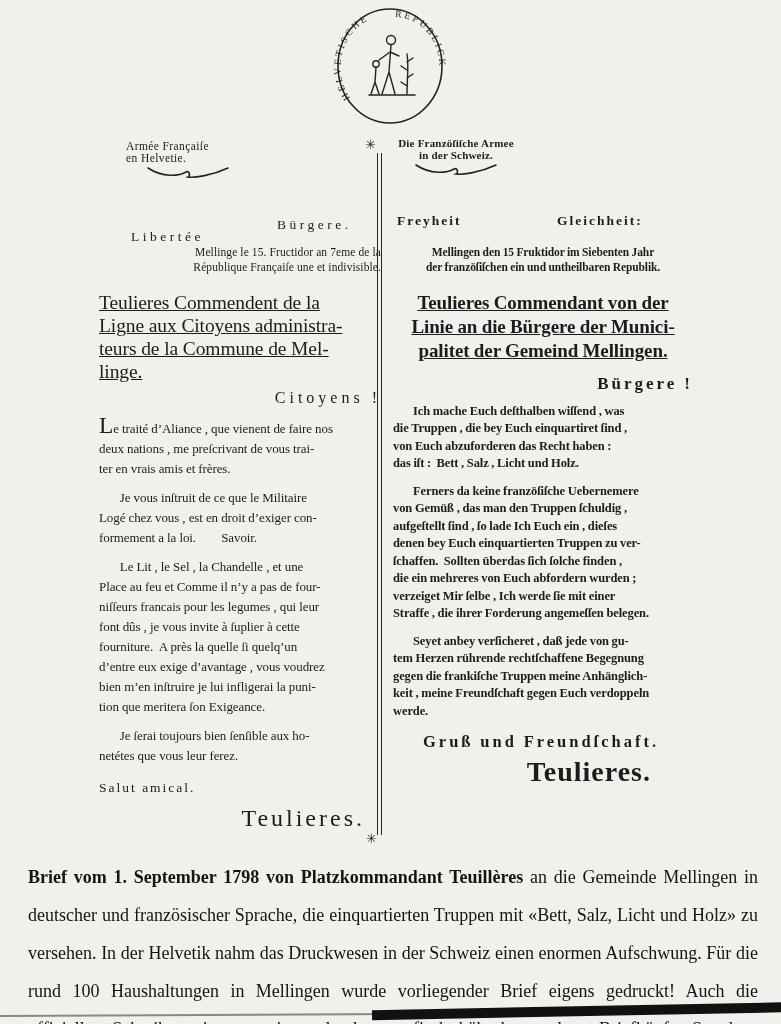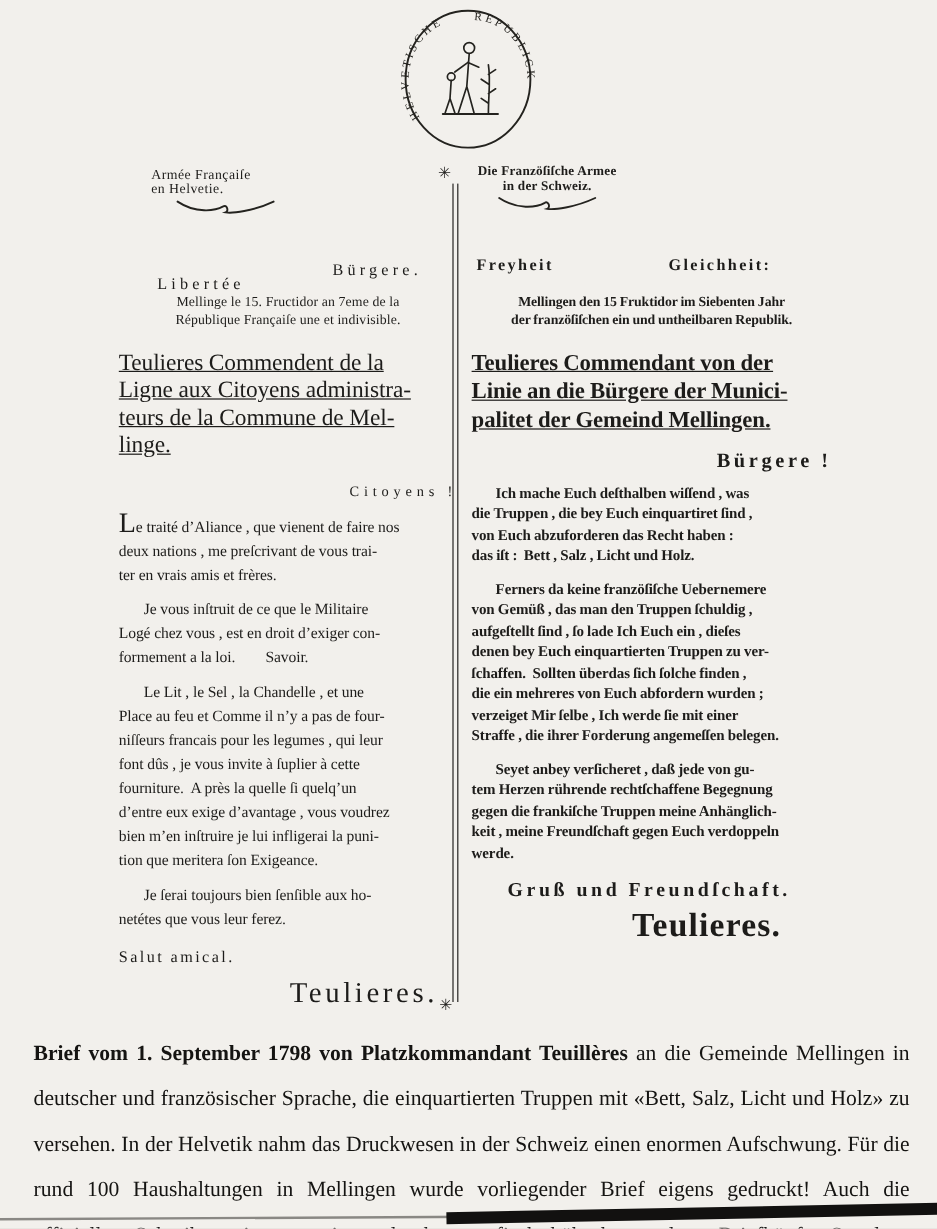--- a/index.html
+++ b/index.html
@@ -49,29 +49,29 @@
   .m-de-l { left: 397px; top: 213px; }
   .m-de-r { left: 557px; top: 213px; }
 
   
   .col { position: absolute; top: 245px; }
   .col-fr { left: 99px;  width: 282px; font-size: 13px; line-height: 20px; letter-spacing: -0.1px; }
   .col-de { left: 393px; width: 300px; font-size: 12.5px; font-weight: bold; line-height: 17.5px;
             letter-spacing: -0.1px; word-spacing: -0.3px; }
 
   .dateline { text-align: center; }
-  .col-fr .dateline { font-size: 11.5px; line-height: 15px; letter-spacing: 0.1px; }
+  .col-fr .dateline { font-size: 11.5px; line-height: 15px; letter-spacing: 0.1px; text-align: right; }
   .col-de .dateline { font-size: 11.5px; line-height: 15px; }
 
   .heading { margin-top: 16px; text-decoration: underline; }
   .col-fr .heading { font-size: 19.5px; line-height: 23px; }
-  .col-de .heading { font-size: 19px;  line-height: 24px; }
+  .col-de .heading { font-size: 19px;  line-height: 24px; text-align: center; }
 
   .salutation { text-align: right; }
-  .col-fr .salutation { margin-top: 16px;  font-size: 12px; letter-spacing: 4px; }
+  .col-fr .salutation { margin-top: 5px;  font-size: 16px; letter-spacing: 4px; }
   .col-de .salutation { margin-top: 12px; font-size: 17px;  letter-spacing: 3px; }
 
   .para { text-indent: 1.6em; }
   .col-fr .para { margin-top: 9px; }
   .col-de .para { margin-top: 10px; }
   .para.flush { text-indent: 0; }
   .dropcap::first-letter { font-size: 1.8em; line-height: 0.75; }
 
   .closing-fr { margin-top: 12px; font-size: 13.5px; letter-spacing: 2px; }
   .closing-de { margin-top: 13px; margin-left: 30px; font-size: 16.5px; letter-spacing: 3px; }

